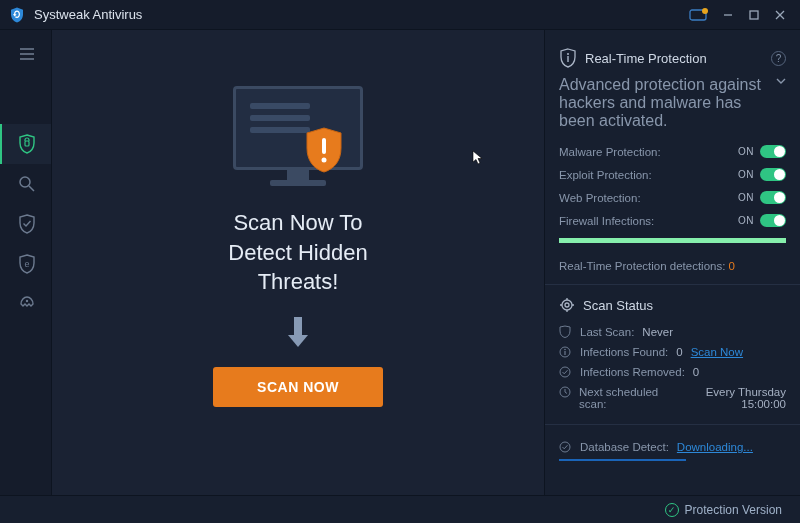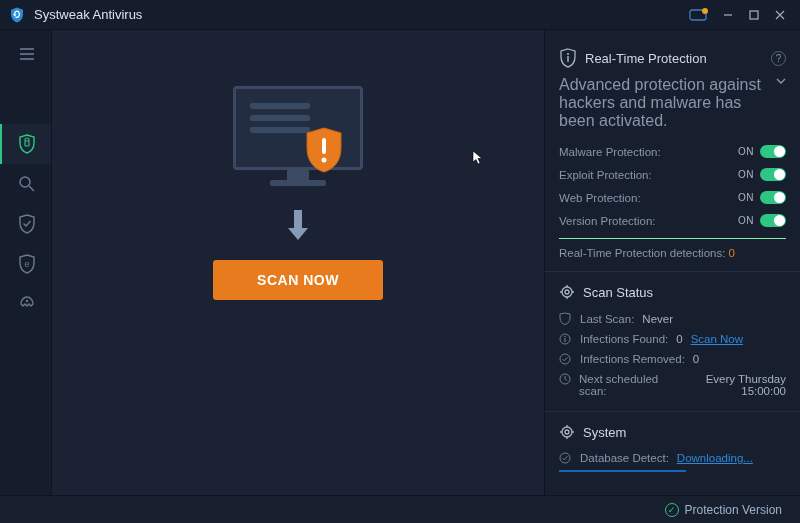--- a/index.html
+++ b/index.html
@@ -149,22 +149,22 @@
 .toggle-row .onlabel { font-size: 10px; color: #aab5c6; letter-spacing: 0.5px; }
 .toggle {
   width: 26px; height: 13px; background: #2fc583;
   border-radius: 7px; position: relative;
 }
 .toggle::after {
   content: ""; position: absolute; right: 1px; top: 1px;
   width: 11px; height: 11px; background: #fff; border-radius: 50%;
 }
 .det-line {
-  padding: 8px 0 2px 0; color: #8896ab;
-  border-top: 1px solid #86efac;
+  padding: 17px 0 2px 0; color: #8896ab;
+  border-top: 5px solid #86efac;
   margin-top: 6px;
 }
 .det-line .num { color: #e77b1d; }
 .status-row {
   display: flex; align-items: center; gap: 8px;
   padding: 4px 0; color: #8896ab;
 }
 .status-row .ico { width: 13px; color: #6c7a8f; }
 .status-row .link { color: #2d88d8; text-decoration: underline; cursor: pointer; }
 .status-row .val { color: #a5b0c2; }
@@ -276,20 +276,25 @@
         <div class="stand"></div>
         <div class="base"></div>
         <div class="shieldico">
           <svg width="42" height="48" viewBox="0 0 42 48">
               <path fill="#e77b1d" stroke="#c96512" stroke-width="1" d="M21 2 L38 7 V22 C38 35 31 43 21 46 C11 43 4 35 4 22 V7 Z"></path>
               <rect x="19" y="12" width="4" height="16" rx="2" fill="#fff"></rect>
               <circle cx="21" cy="34" r="2.5" fill="#fff"></circle>
             </svg>
         </div>
       </div>
+      <div class="scan-heading">
+        <span>Scan Now To</span><br>
+        <span>Detect Hidden</span><br>
+        <span>Threats!</span>
+      </div>
       <div class="down-arrow">
         <svg width="28" height="34" viewBox="0 0 28 34">
             <rect x="10" y="2" width="8" height="18" fill="#879ab5"></rect>
             <path d="M4 20 L24 20 L14 32 Z" fill="#879ab5"></path>
           </svg>
       </div>
       <button class="scan-btn">SCAN NOW</button>
     </div>
 
     <div class="panel">
@@ -328,21 +333,21 @@
             </span>
         </div>
         <div class="toggle-row">
           <span>Web Protection:</span>
           <span class="tg">
               <span class="onlabel">ON</span>
               <span class="toggle"></span>
             </span>
         </div>
         <div class="toggle-row">
-          <span>Version Protection:</span>
+          <span>Firewall Infections:</span>
           <span class="tg">
               <span class="onlabel">ON</span>
               <span class="toggle"></span>
             </span>
         </div>
         <div class="det-line">
           <span>Real-Time Protection detections:</span>
           <span class="num">0</span>
         </div>
       </div>
@@ -400,35 +405,20 @@
                 <circle cx="6" cy="6" r="5" fill="none" stroke="#6c7a8f" stroke-width="1"></circle>
                 <path d="M6 3 V6 L8 7.5" fill="none" stroke="#6c7a8f" stroke-width="1"></path>
               </svg>
             </span>
           <span>Next scheduled scan:</span>
           <span class="val" style="text-align:right">Every Thursday 15:00:00</span>
         </div>
       </div>
 
       <div class="panel-section system-section">
-        <div class="sect-head">
-          <span>
-            <svg width="16" height="16" viewBox="0 0 16 16">
-                <circle cx="8" cy="8" r="5" fill="none" stroke="#aab5c6" stroke-width="1.3"></circle>
-                <circle cx="8" cy="8" r="2" fill="none" stroke="#aab5c6" stroke-width="1.3"></circle>
-                <g stroke="#aab5c6" stroke-width="1.3">
-                  <line x1="8" y1="1" x2="8" y2="3"></line>
-                  <line x1="8" y1="13" x2="8" y2="15"></line>
-                  <line x1="1" y1="8" x2="3" y2="8"></line>
-                  <line x1="13" y1="8" x2="15" y2="8"></line>
-                </g>
-              </svg>
-          </span>
-          <span>System</span>
-        </div>
         <div class="status-row">
           <span class="ico">
               <svg width="12" height="12">
                 <circle cx="6" cy="6" r="5" fill="none" stroke="#6c7a8f" stroke-width="1"></circle>
                 <path d="M3.5 6 L5.2 7.8 L8.5 4.2" fill="none" stroke="#6c7a8f" stroke-width="1"></path>
               </svg>
             </span>
           <span>Database Detect:</span>
           <span class="link">Downloading...</span>
         </div>

